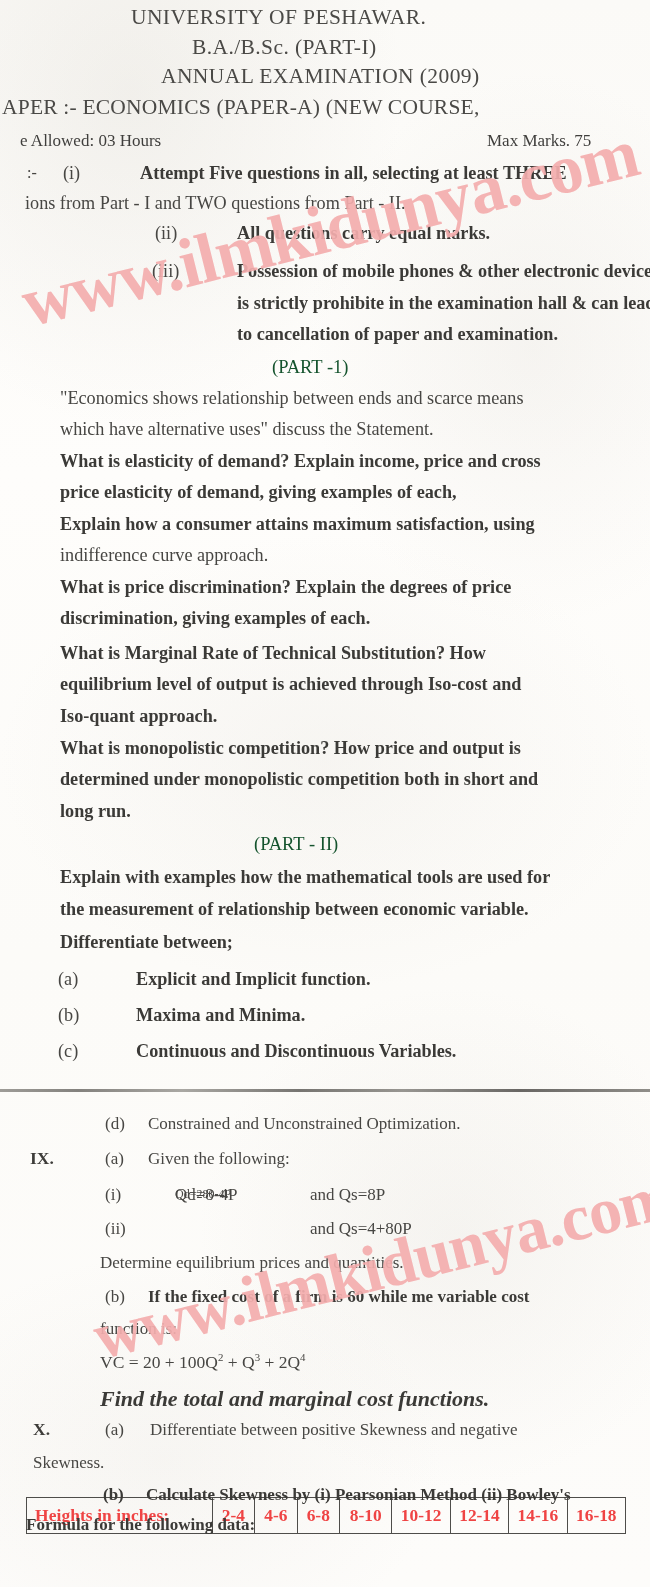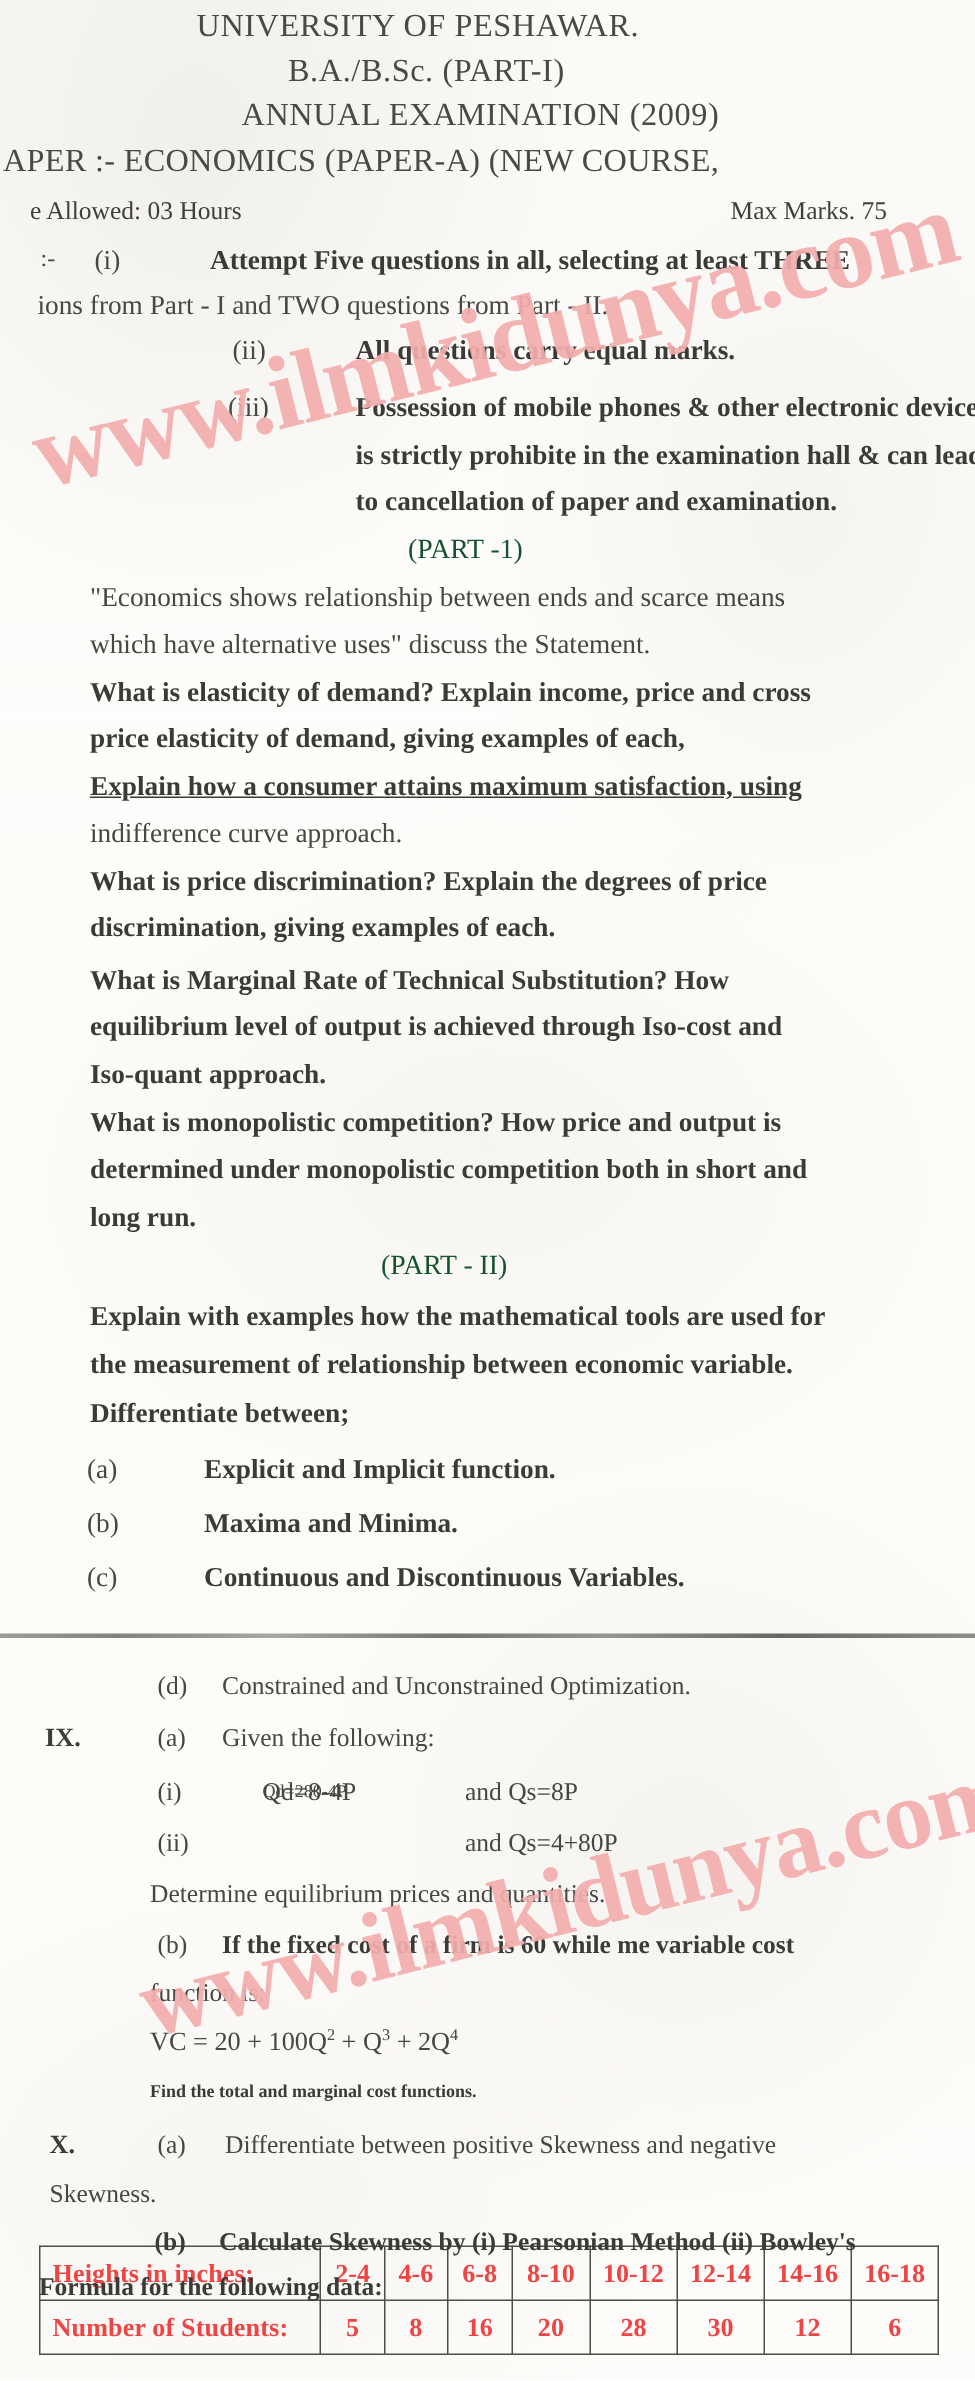--- a/index.html
+++ b/index.html
@@ -189,21 +189,21 @@
     <div class="ln body" style="left:237px; top:325px;">to cancellation of paper and examination.</div>
 
     <div class="ln part-title" style="left:272px; top:358px;">(PART -1)</div>
 
     <div class="ln body-light" style="left:60px; top:389px;">"Economics shows relationship between ends and scarce means</div>
     <div class="ln body-light" style="left:60px; top:420px;">which have alternative uses" discuss the Statement.</div>
 
     <div class="ln body" style="left:60px; top:452px;">What is elasticity of demand? Explain income, price and cross</div>
     <div class="ln body" style="left:60px; top:483px;">price elasticity of demand, giving examples of each,</div>
 
-    <div class="ln body" style="left:60px; top:515px;text-decoration:underline;">Explain how a consumer attains maximum satisfaction, using</div>
+    <div class="ln body" style="left:60px; top:515px;">Explain how a consumer attains maximum satisfaction, using</div>
     <div class="ln body-light" style="left:60px; top:546px;">indifference curve approach.</div>
 
     <div class="ln body" style="left:60px; top:578px;">What is price discrimination? Explain the degrees of price</div>
     <div class="ln body" style="left:60px; top:609px;">discrimination, giving examples of each.</div>
 
     <div class="ln body" style="left:60px; top:644px;">What is Marginal Rate of Technical Substitution? How</div>
     <div class="ln body" style="left:60px; top:675px;">equilibrium level of output is achieved through Iso-cost and</div>
     <div class="ln body" style="left:60px; top:707px;">Iso-quant approach.</div>
 
     <div class="ln body" style="left:60px; top:739px;">What is monopolistic competition? How price and output is</div>
@@ -243,21 +243,21 @@
     <div class="ln body-light" style="left:310px; top:1220px; font-size:17px;">and Qs=4+80P</div>
 
     <div class="ln body-light" style="left:100px; top:1254px; font-size:17px;">Determine equilibrium prices and quantities.</div>
 
     <div class="ln body-light" style="left:105px; top:1288px; font-size:17px;">(b)</div>
     <div class="ln body" style="left:148px; top:1288px; font-size:17px;">If the fixed cost of a firm is 60 while me variable cost</div>
     <div class="ln body-light" style="left:100px; top:1320px; font-size:17px;">function is:</div>
 
     <div class="ln body-light" style="left:100px; top:1352px; font-size:17.5px;"><span>VC = 20 + 100Q</span><sup>2</sup><span> + Q</span><sup>3</sup><span> + 2Q</span><sup>4</sup></div>
 
-    <div class="ln body" style="left:100px; top:1388px; font-size:12px;">Find the total and marginal cost functions.</div>
+    <div class="ln body" style="left:100px; top:1388px; font-size:22px;font-style:italic;">Find the total and marginal cost functions.</div>
 
     <div class="ln roman" style="left:33px; top:1421px;">X.</div>
     <div class="ln body-light" style="left:105px; top:1421px; font-size:17px;">(a)</div>
     <div class="ln body-light" style="left:150px; top:1421px; font-size:17px;">Differentiate between positive Skewness and negative</div>
     <div class="ln body-light" style="left:33px; top:1454px; font-size:17px;">Skewness.</div>
 
   </div>
 
   <div id="content-over">
     <div class="ln body" style="left:103px; top:1486px; font-size:17px;">(b)</div>
@@ -275,28 +275,17 @@
           <td class="rowlabel">Heights in inches:</td>
           <td class="narrow">2-4</td>
           <td class="narrow">4-6</td>
           <td class="narrow">6-8</td>
           <td class="mid">8-10</td>
           <td class="wide">10-12</td>
           <td class="wide">12-14</td>
           <td class="wide">14-16</td>
           <td class="wide">16-18</td>
         </tr>
-        <tr>
-          <td class="rowlabel">Number of Students:</td>
-          <td class="narrow">5</td>
-          <td class="narrow">8</td>
-          <td class="narrow">16</td>
-          <td class="mid">20</td>
-          <td class="wide">28</td>
-          <td class="wide">30</td>
-          <td class="wide">12</td>
-          <td class="wide">6</td>
-        </tr>
       </tbody>
     </table>
   </div>
 
 </div>
 
 </body></html>

